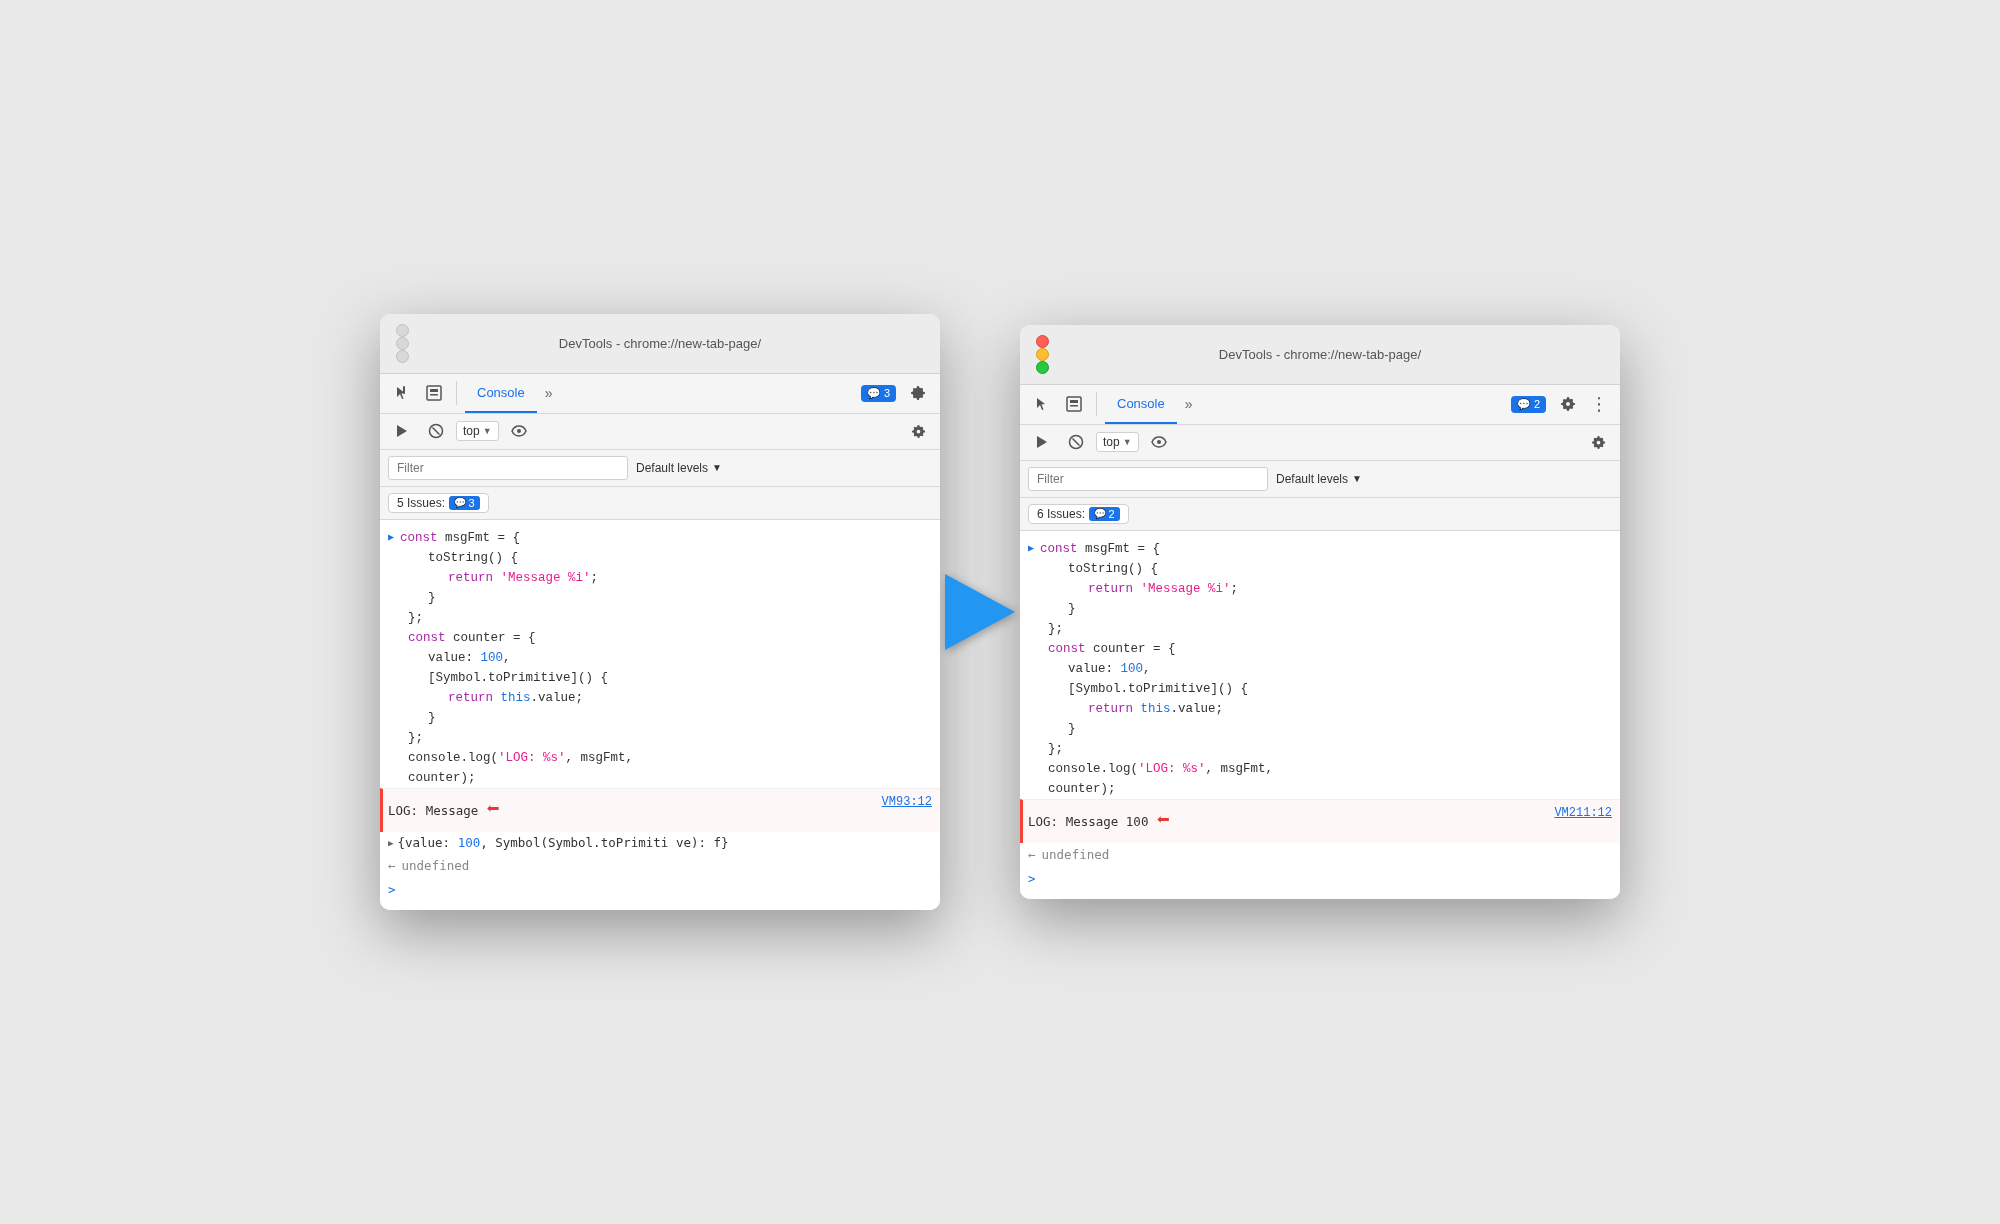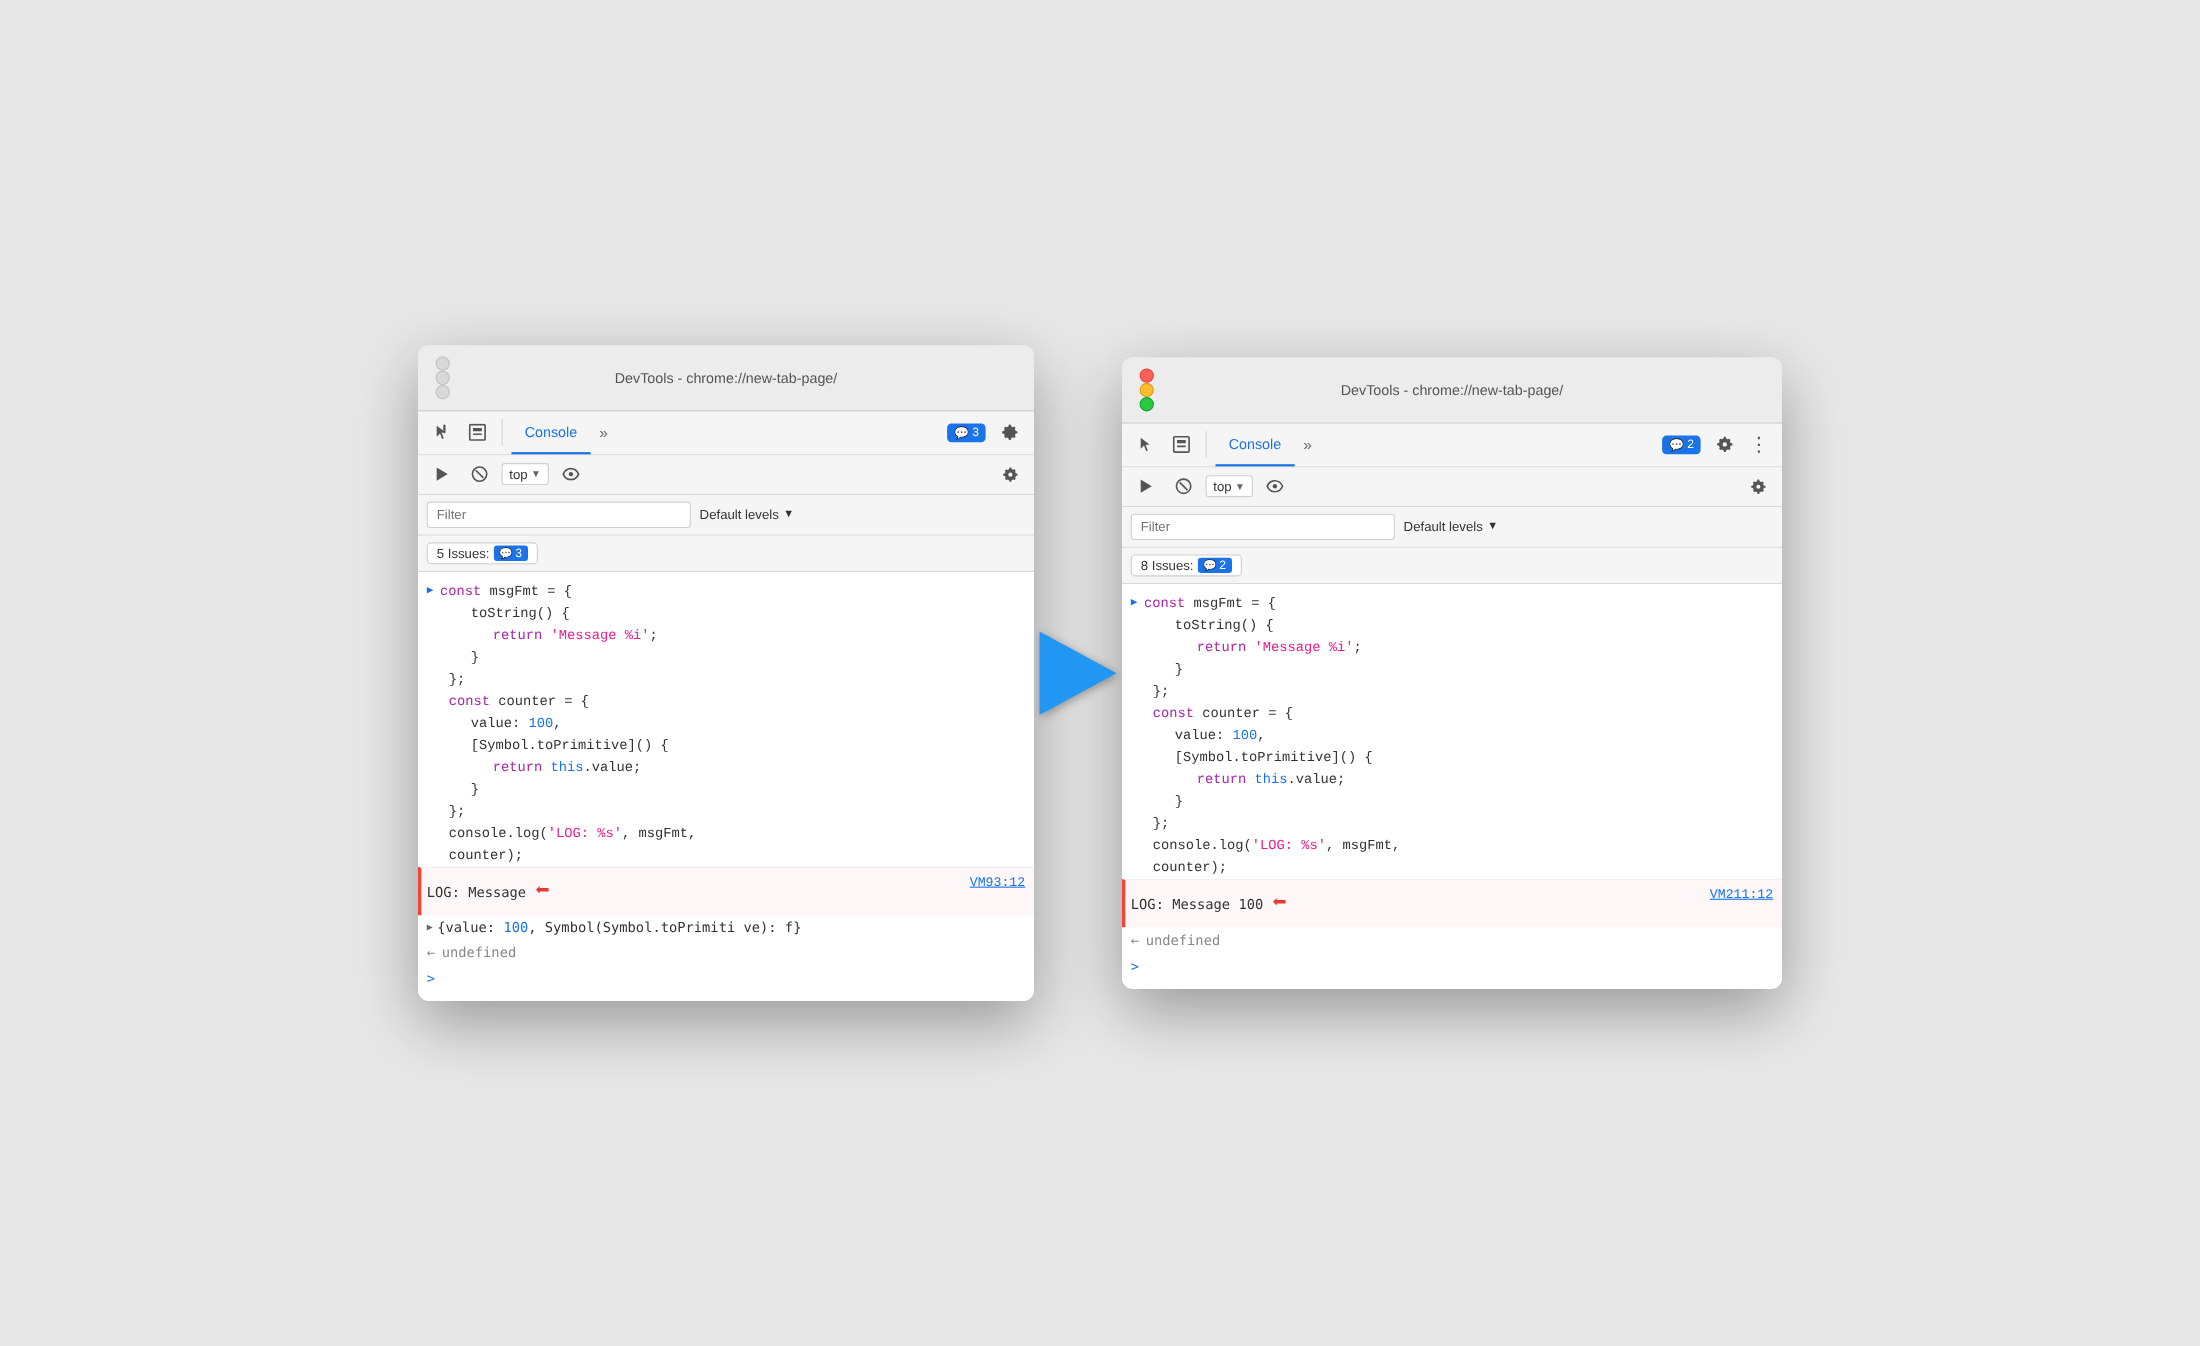--- a/index.html
+++ b/index.html
@@ -607,21 +607,21 @@
     <div class="filter-bar">
       <input class="filter-input" type="text" placeholder="Filter" style="">
       <div class="default-levels-btn">
         <span>Default levels</span>
         <span class="chevron">▼</span>
       </div>
     </div>
 
     <div class="issues-bar">
       <div class="issues-badge">
-        <span>8 Issues:</span>
+        <span>6 Issues:</span>
         <div class="issues-count-badge">
           <span style="font-size:10px;">💬</span>
           <span>2</span>
         </div>
       </div>
     </div>
 
     <div class="console-content">
 
       <div class="code-line">

